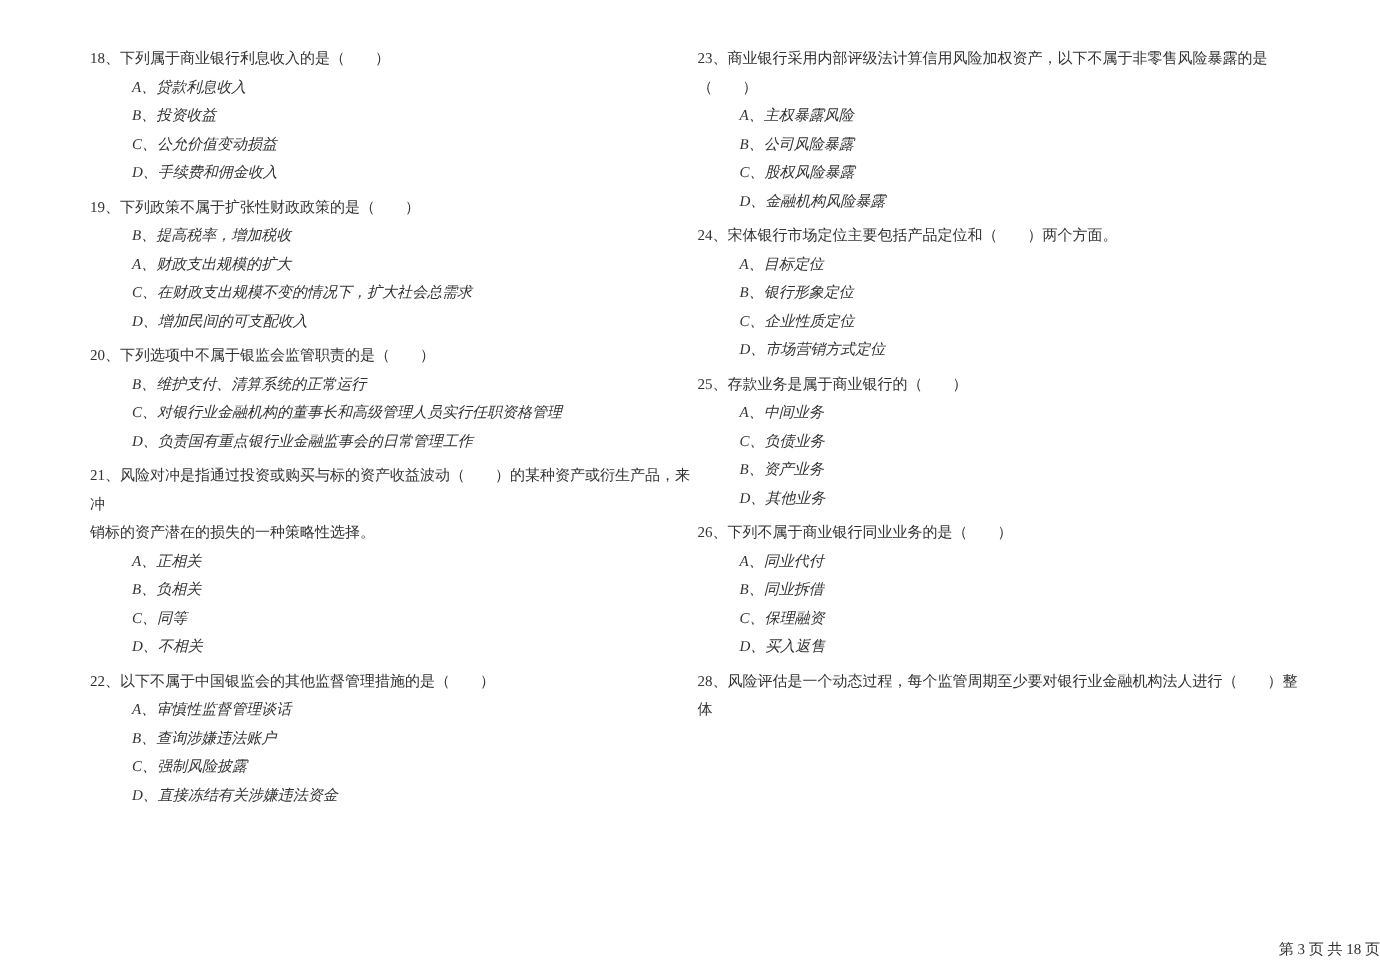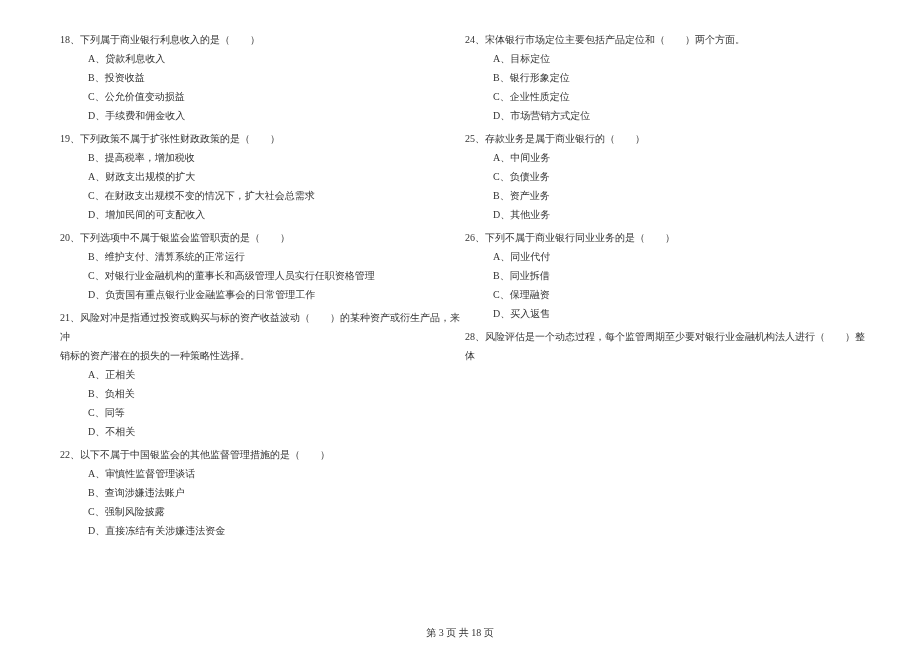--- a/index.html
+++ b/index.html
@@ -29,27 +29,28 @@
     .question {
       margin-bottom: 4px;
     }
     .question-stem {
       line-height: 1.9;
       padding-left: 0;
     }
     .option {
       line-height: 1.9;
       padding-left: 28px;
+      font-style: italic;
     }
     .footer {
       position: absolute;
       bottom: 10px;
       left: 0;
       right: 0;
-      text-align: center;
+      text-align: right;
       font-size: 10px;
       color: #333;
     }
   </style>
 </head>
 <body>
 
 <div class="content">
   <div class="column">
 
@@ -90,20 +91,27 @@
       <div class="option">A、审慎性监督管理谈话</div>
       <div class="option">B、查询涉嫌违法账户</div>
       <div class="option">C、强制风险披露</div>
       <div class="option">D、直接冻结有关涉嫌违法资金</div>
     </div>
 
   </div>
 
   <div class="column">
 
+    <div class="question">
+      <div class="question-stem"><span>23</span>、<span>商业银行采用内部评级法计算信用风险加权资产，以下不属于非零售风险暴露的是（　　）</span></div>
+      <div class="option">A、主权暴露风险</div>
+      <div class="option">B、公司风险暴露</div>
+      <div class="option">C、股权风险暴露</div>
+      <div class="option">D、金融机构风险暴露</div>
+    </div>
 
     <div class="question">
       <div class="question-stem"><span>24</span>、<span>宋体银行市场定位主要包括产品定位和（　　）两个方面。</span></div>
       <div class="option">A、目标定位</div>
       <div class="option">B、银行形象定位</div>
       <div class="option">C、企业性质定位</div>
       <div class="option">D、市场营销方式定位</div>
     </div>
 
     <div class="question">

